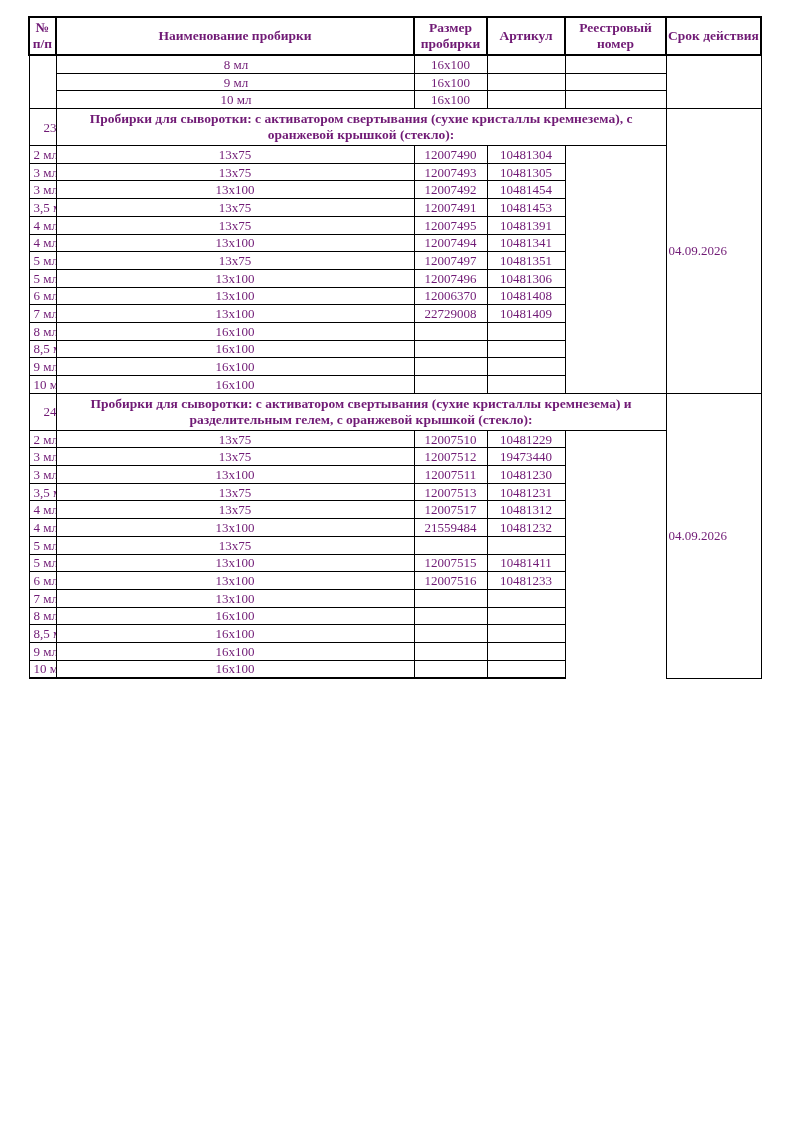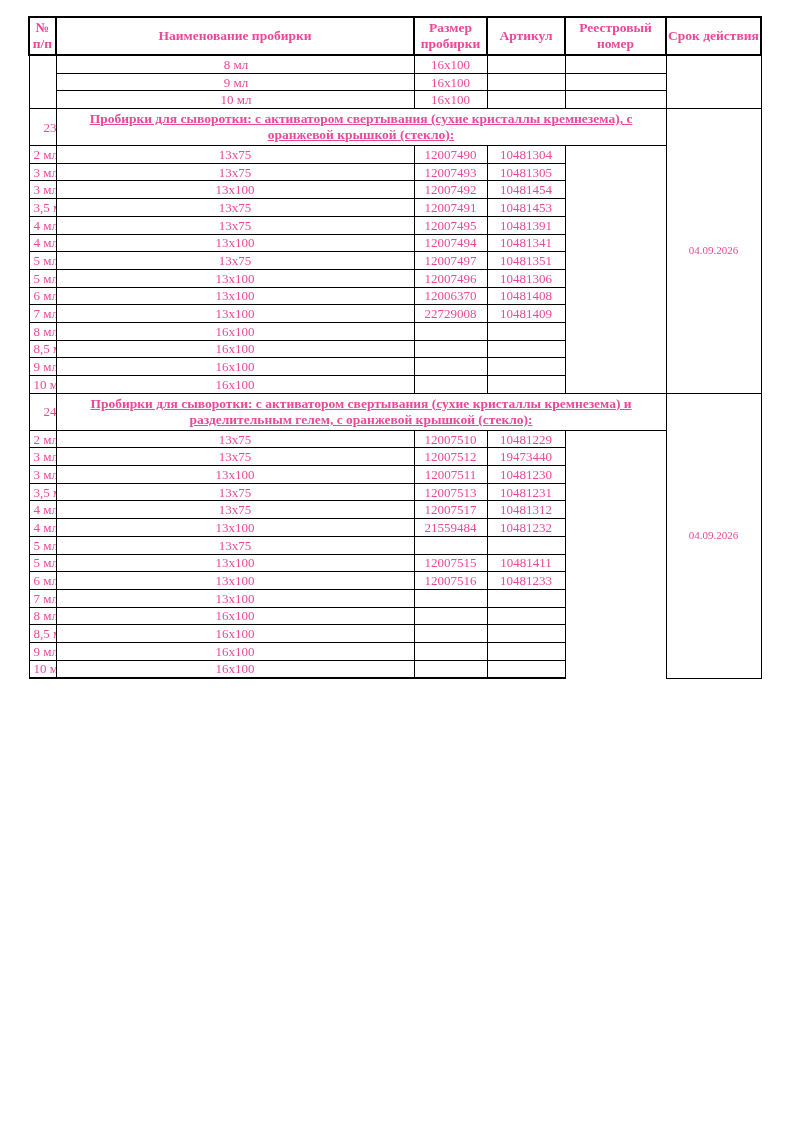--- a/index.html
+++ b/index.html
@@ -6,21 +6,21 @@
     margin: 0;
     padding: 0;
     background: #ffffff;
   }
   .page {
     position: relative;
     width: 800px;
     height: 1131px;
     background: #ffffff;
     font-family: "Liberation Serif", "DejaVu Serif", serif;
-    color: #ec4899;
+    color: #701a75;
     overflow: hidden;
   }
   table.tbl {
     position: absolute;
     left: 28px;
     top: 16px;
     border-collapse: collapse;
     table-layout: fixed;
     width: 732px;
   }
@@ -56,26 +56,24 @@
     vertical-align: middle;
   }
   .tbl td.title {
     font-weight: bold;
     font-size: 13.5px;
     text-align: center;
     line-height: 16px;
     height: 34px;
     padding: 1px 8px;
     white-space: normal;
-    text-decoration: underline;
   }
   .tbl td.validity {
-    text-align: center;
     vertical-align: middle;
-    font-size: 11px;
+    font-size: 13px;
   }
   .tbl tr.last-row td {
     border-bottom: 2px solid #000;
   }
 </style>
 </head>
 <body>
 
 <div class="page">
   <table class="tbl">

